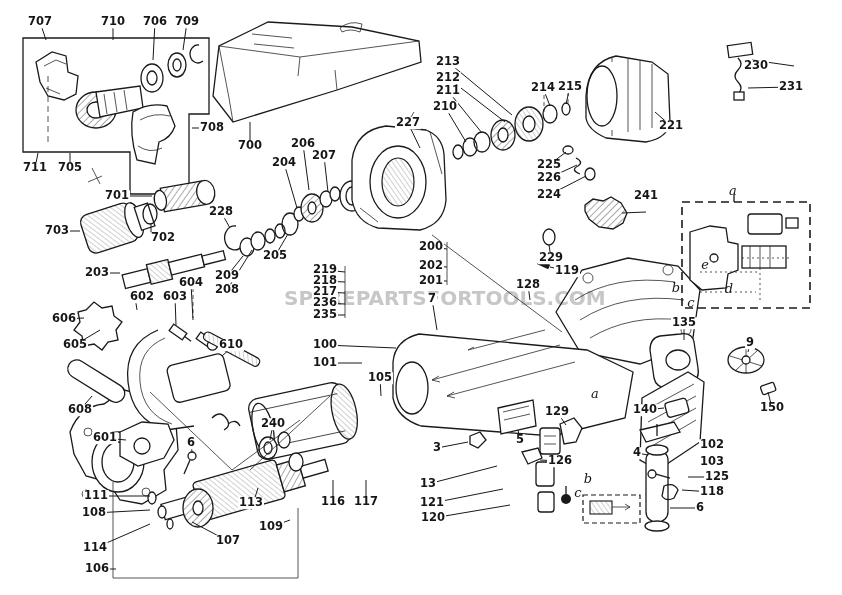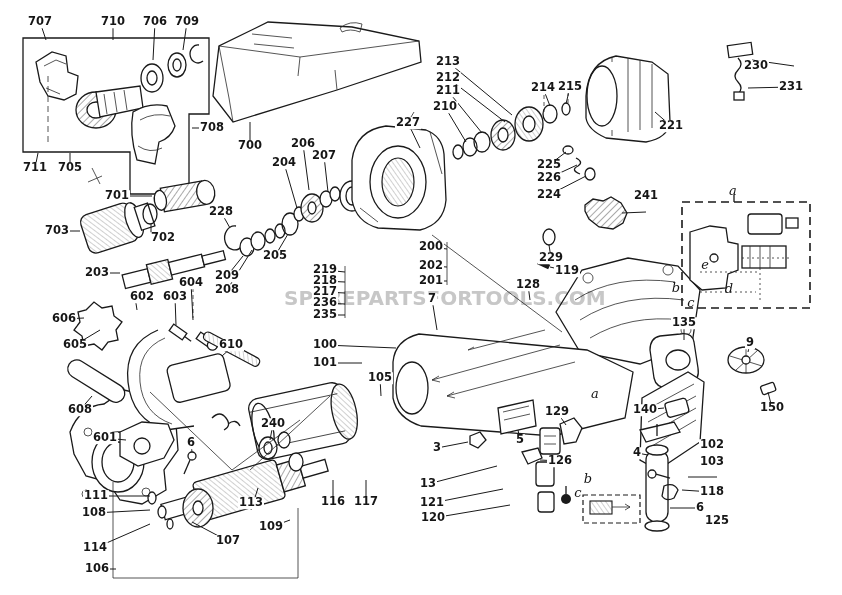--- a/index.html
+++ b/index.html
@@ -432,21 +432,21 @@
       <span class="part-label" style="left: 433px; top: 518px;">120</span>
       <span class="part-label" style="left: 557px; top: 412px;">129</span>
       <span class="part-label" style="left: 560px; top: 461px;">126</span>
       <span class="part-label" style="left: 432px; top: 299px;">7</span>
       <span class="part-label" style="left: 684px; top: 323px;">135</span>
       <span class="part-label" style="left: 750px; top: 343px;">9</span>
       <span class="part-label" style="left: 772px; top: 408px;">150</span>
       <span class="part-label" style="left: 645px; top: 410px;">140</span>
       <span class="part-label" style="left: 712px; top: 445px;">102</span>
       <span class="part-label" style="left: 712px; top: 462px;">103</span>
-      <span class="part-label" style="left: 717px; top: 477px; margin-top: 44px;">125</span>
+      <span class="part-label" style="left: 717px; top: 477px;">125</span>
       <span class="part-label" style="left: 712px; top: 492px;">118</span>
       <span class="part-label" style="left: 700px; top: 508px;">6</span>
       <span class="part-label" style="left: 637px; top: 453px;">4</span>
       <span class="part-label" style="left: 191px; top: 443px;">6</span>
       <span class="letter-label" style="left: 733px; top: 190px;">a</span>
       <span class="letter-label" style="left: 705px; top: 264px;">e</span>
       <span class="letter-label" style="left: 676px; top: 287px;">b</span>
       <span class="letter-label" style="left: 729px; top: 288px;">d</span>
       <span class="letter-label" style="left: 691px; top: 302px;">c</span>
       <span class="letter-label" style="left: 595px; top: 393px;">a</span>

